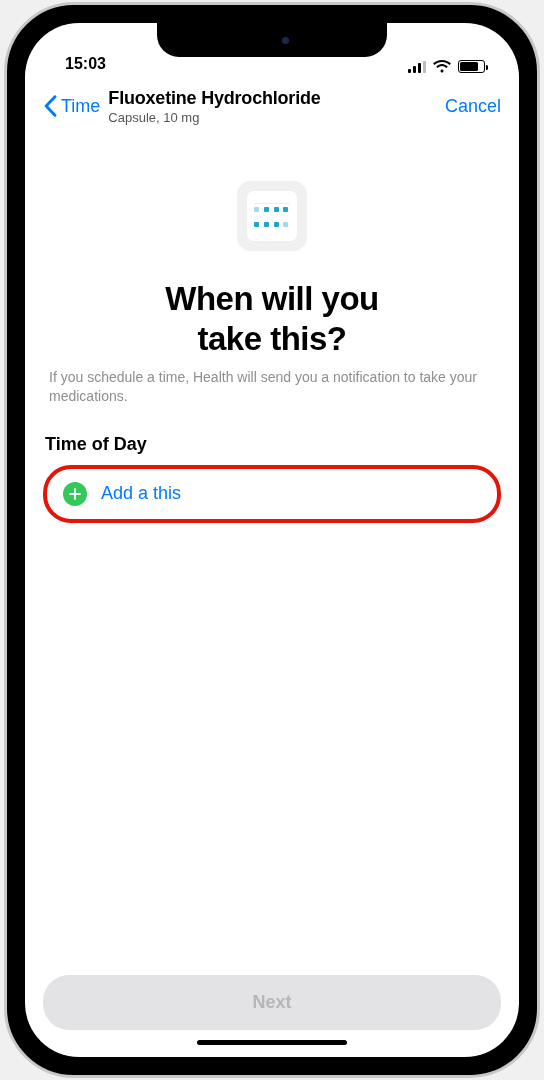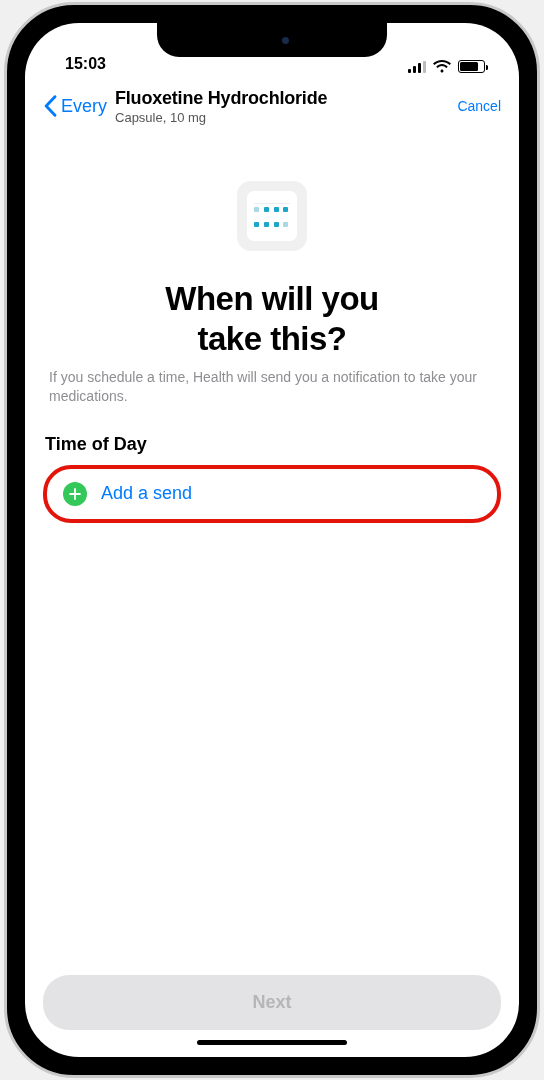--- a/index.html
+++ b/index.html
@@ -132,21 +132,21 @@
       font-weight:600;
       letter-spacing:-0.2px;
     }
     .nav-title-sub {
       font-size:13px;
       color:#555;
       margin-top:1px;
     }
     .cancel-btn {
       color:#007aff;
-      font-size:14px;
+      font-size:18px;
     }
     .content {
       flex:1;
       padding: 0 18px;
       overflow:hidden;
     }
     .cal-icon-wrap {
       display:flex;
       justify-content:center;
       margin-top:48px;
@@ -283,21 +283,21 @@
             <div class="battery-fill"></div>
           </div>
       </div>
     </div>
 
     <div class="nav-bar">
       <div class="back-btn">
         <svg width="14" height="22" viewBox="0 0 12 20">
             <path d="M10.5 1.5 2.5 10l8 8.5" stroke="#007aff" stroke-width="2.6" fill="none" stroke-linecap="round" stroke-linejoin="round"></path>
           </svg>
-        <span>Every</span>
+        <span>Time</span>
       </div>
       <div class="nav-title">
         <div class="nav-title-main">Fluoxetine Hydrochloride</div>
         <div class="nav-title-sub">Capsule, 10 mg</div>
       </div>
       <div class="cancel-btn">Cancel</div>
     </div>
 
     <div class="content">
       <div class="cal-icon-wrap">
@@ -327,20 +327,20 @@
       <div class="help-text">If you schedule a time, Health will send you a notification to take your medications.</div>
 
       <div class="section-label">Time of Day</div>
 
       <div class="add-time-row">
         <div class="plus-circle">
           <svg width="12" height="12" viewBox="0 0 12 12">
               <path d="M6 1v10M1 6h10" stroke="#fff" stroke-width="1.8" stroke-linecap="round"></path>
             </svg>
         </div>
-        <span class="add-time-label">Add a send</span>
+        <span class="add-time-label">Add a this</span>
       </div>
     </div>
 
     <div class="next-btn">Next</div>
     <div class="home-indicator"></div>
   </div>
 </div>
 
 </body></html>

